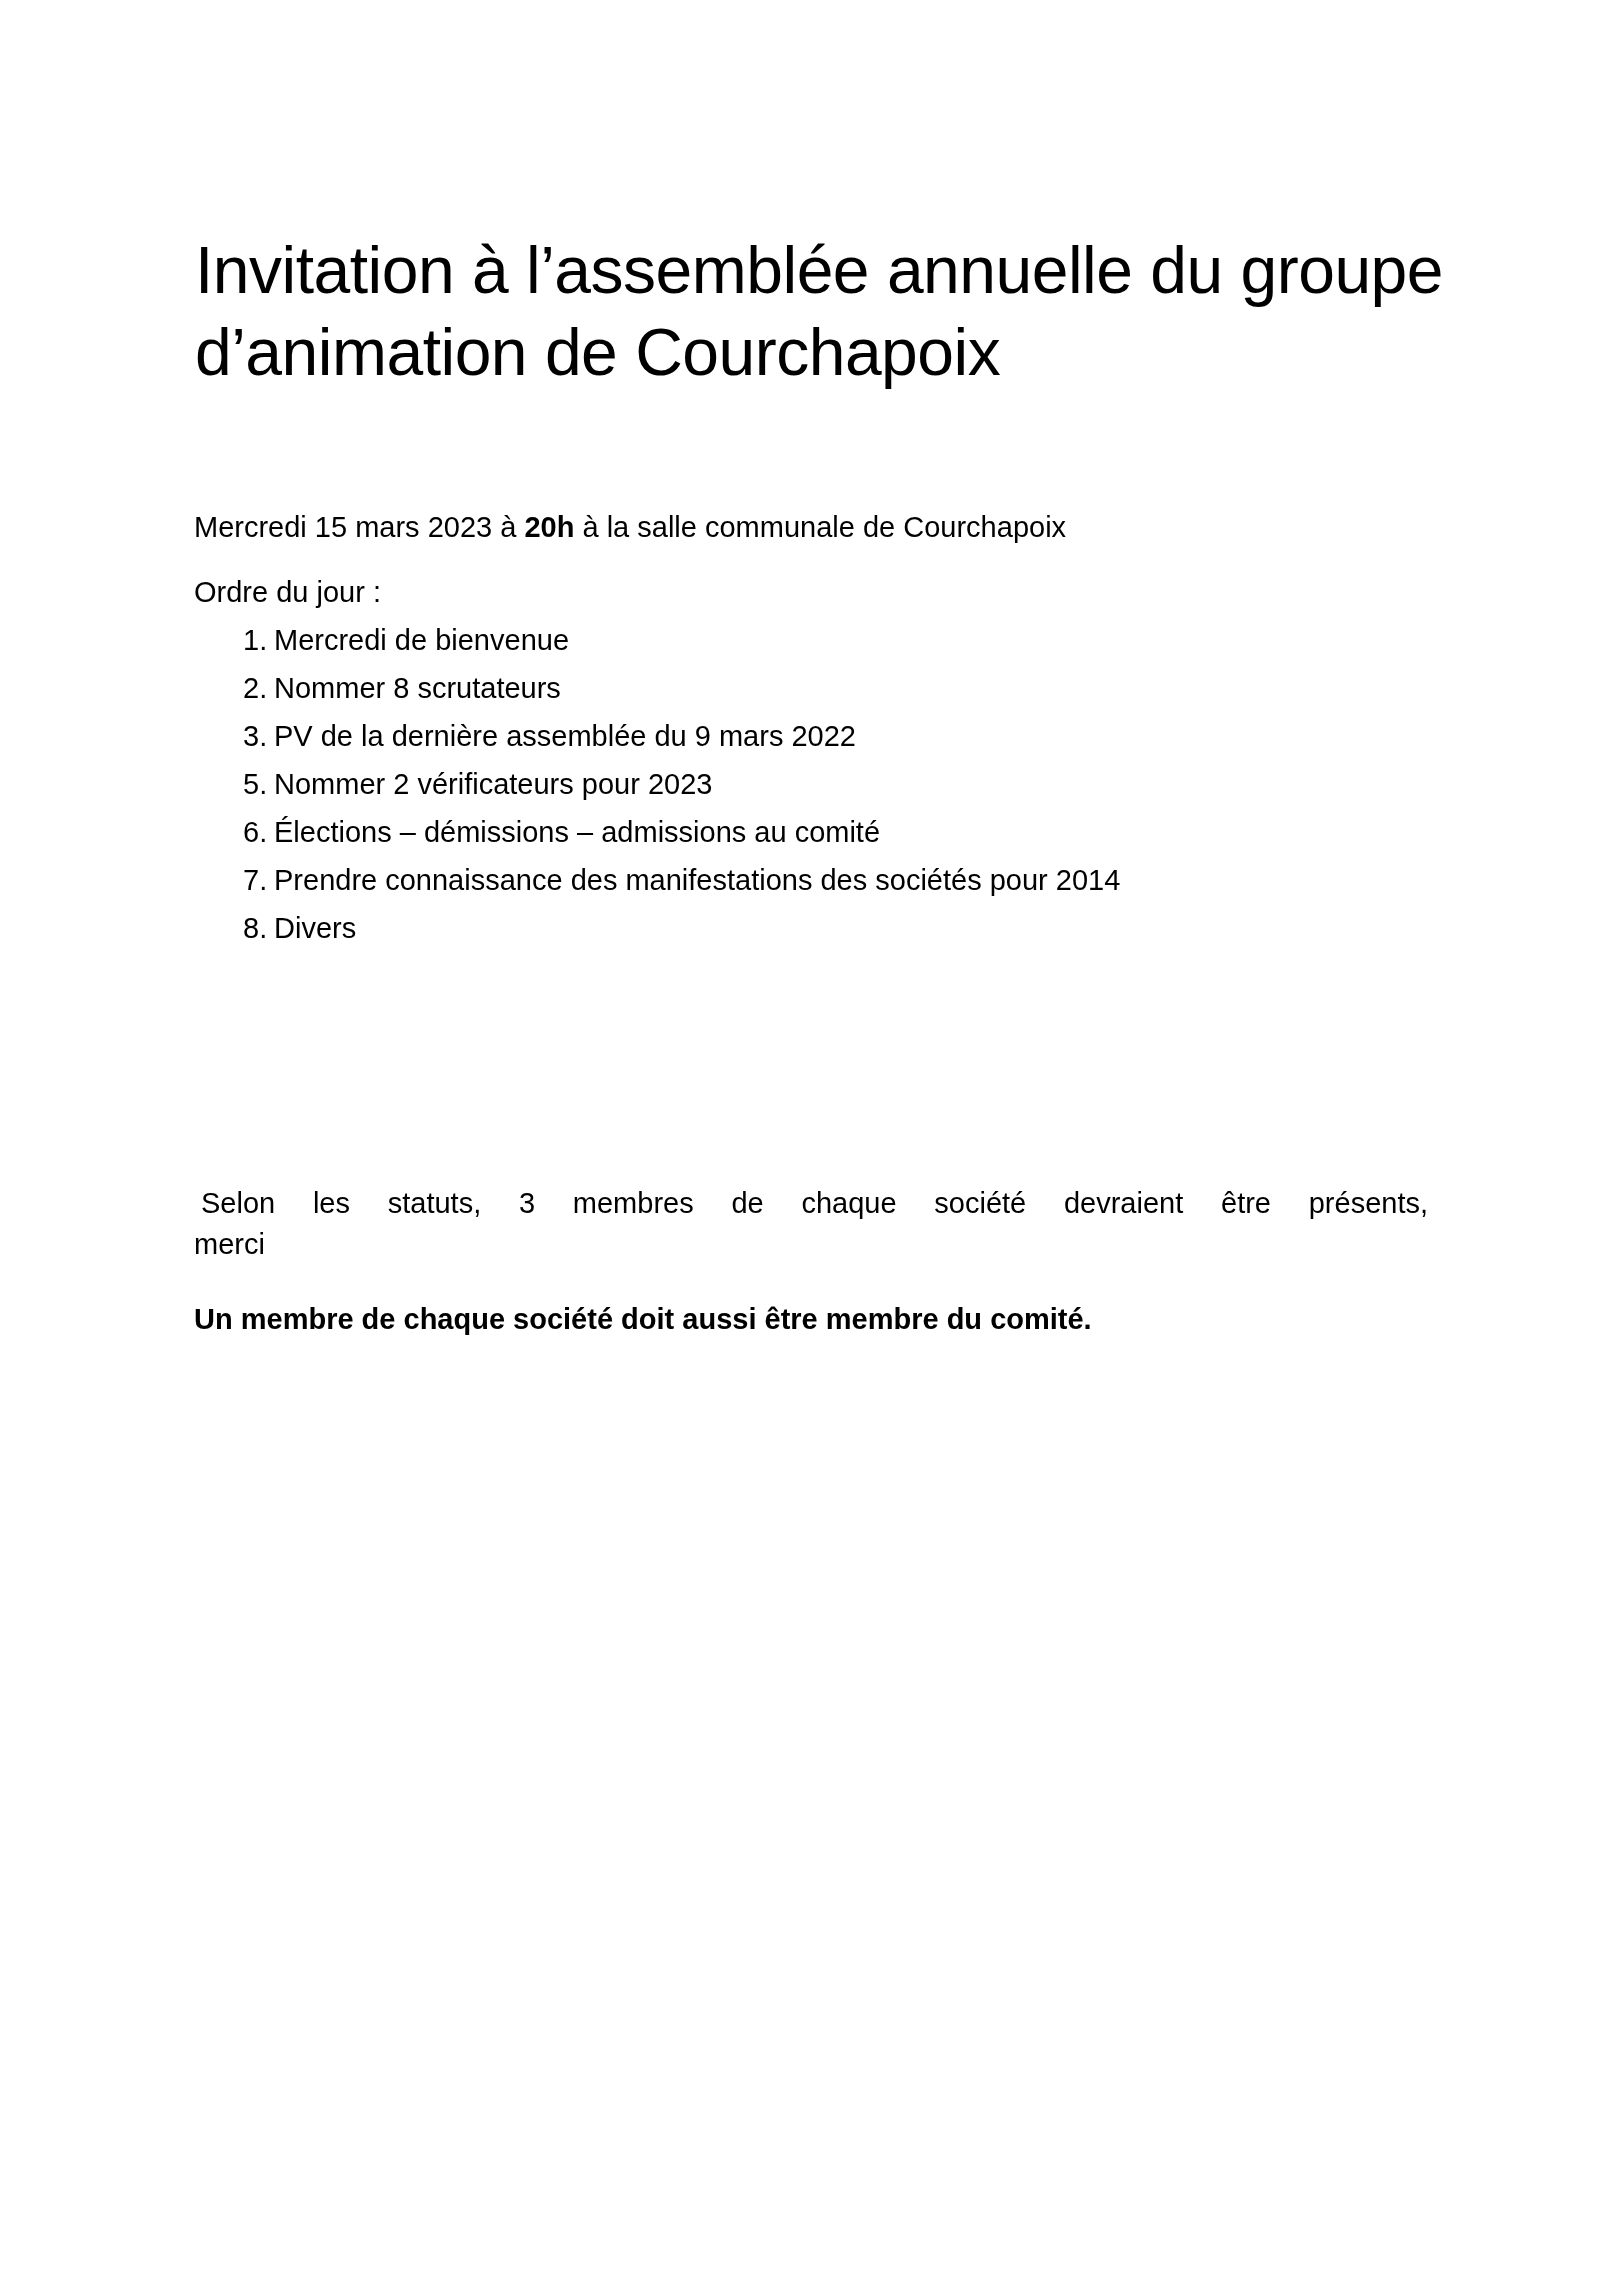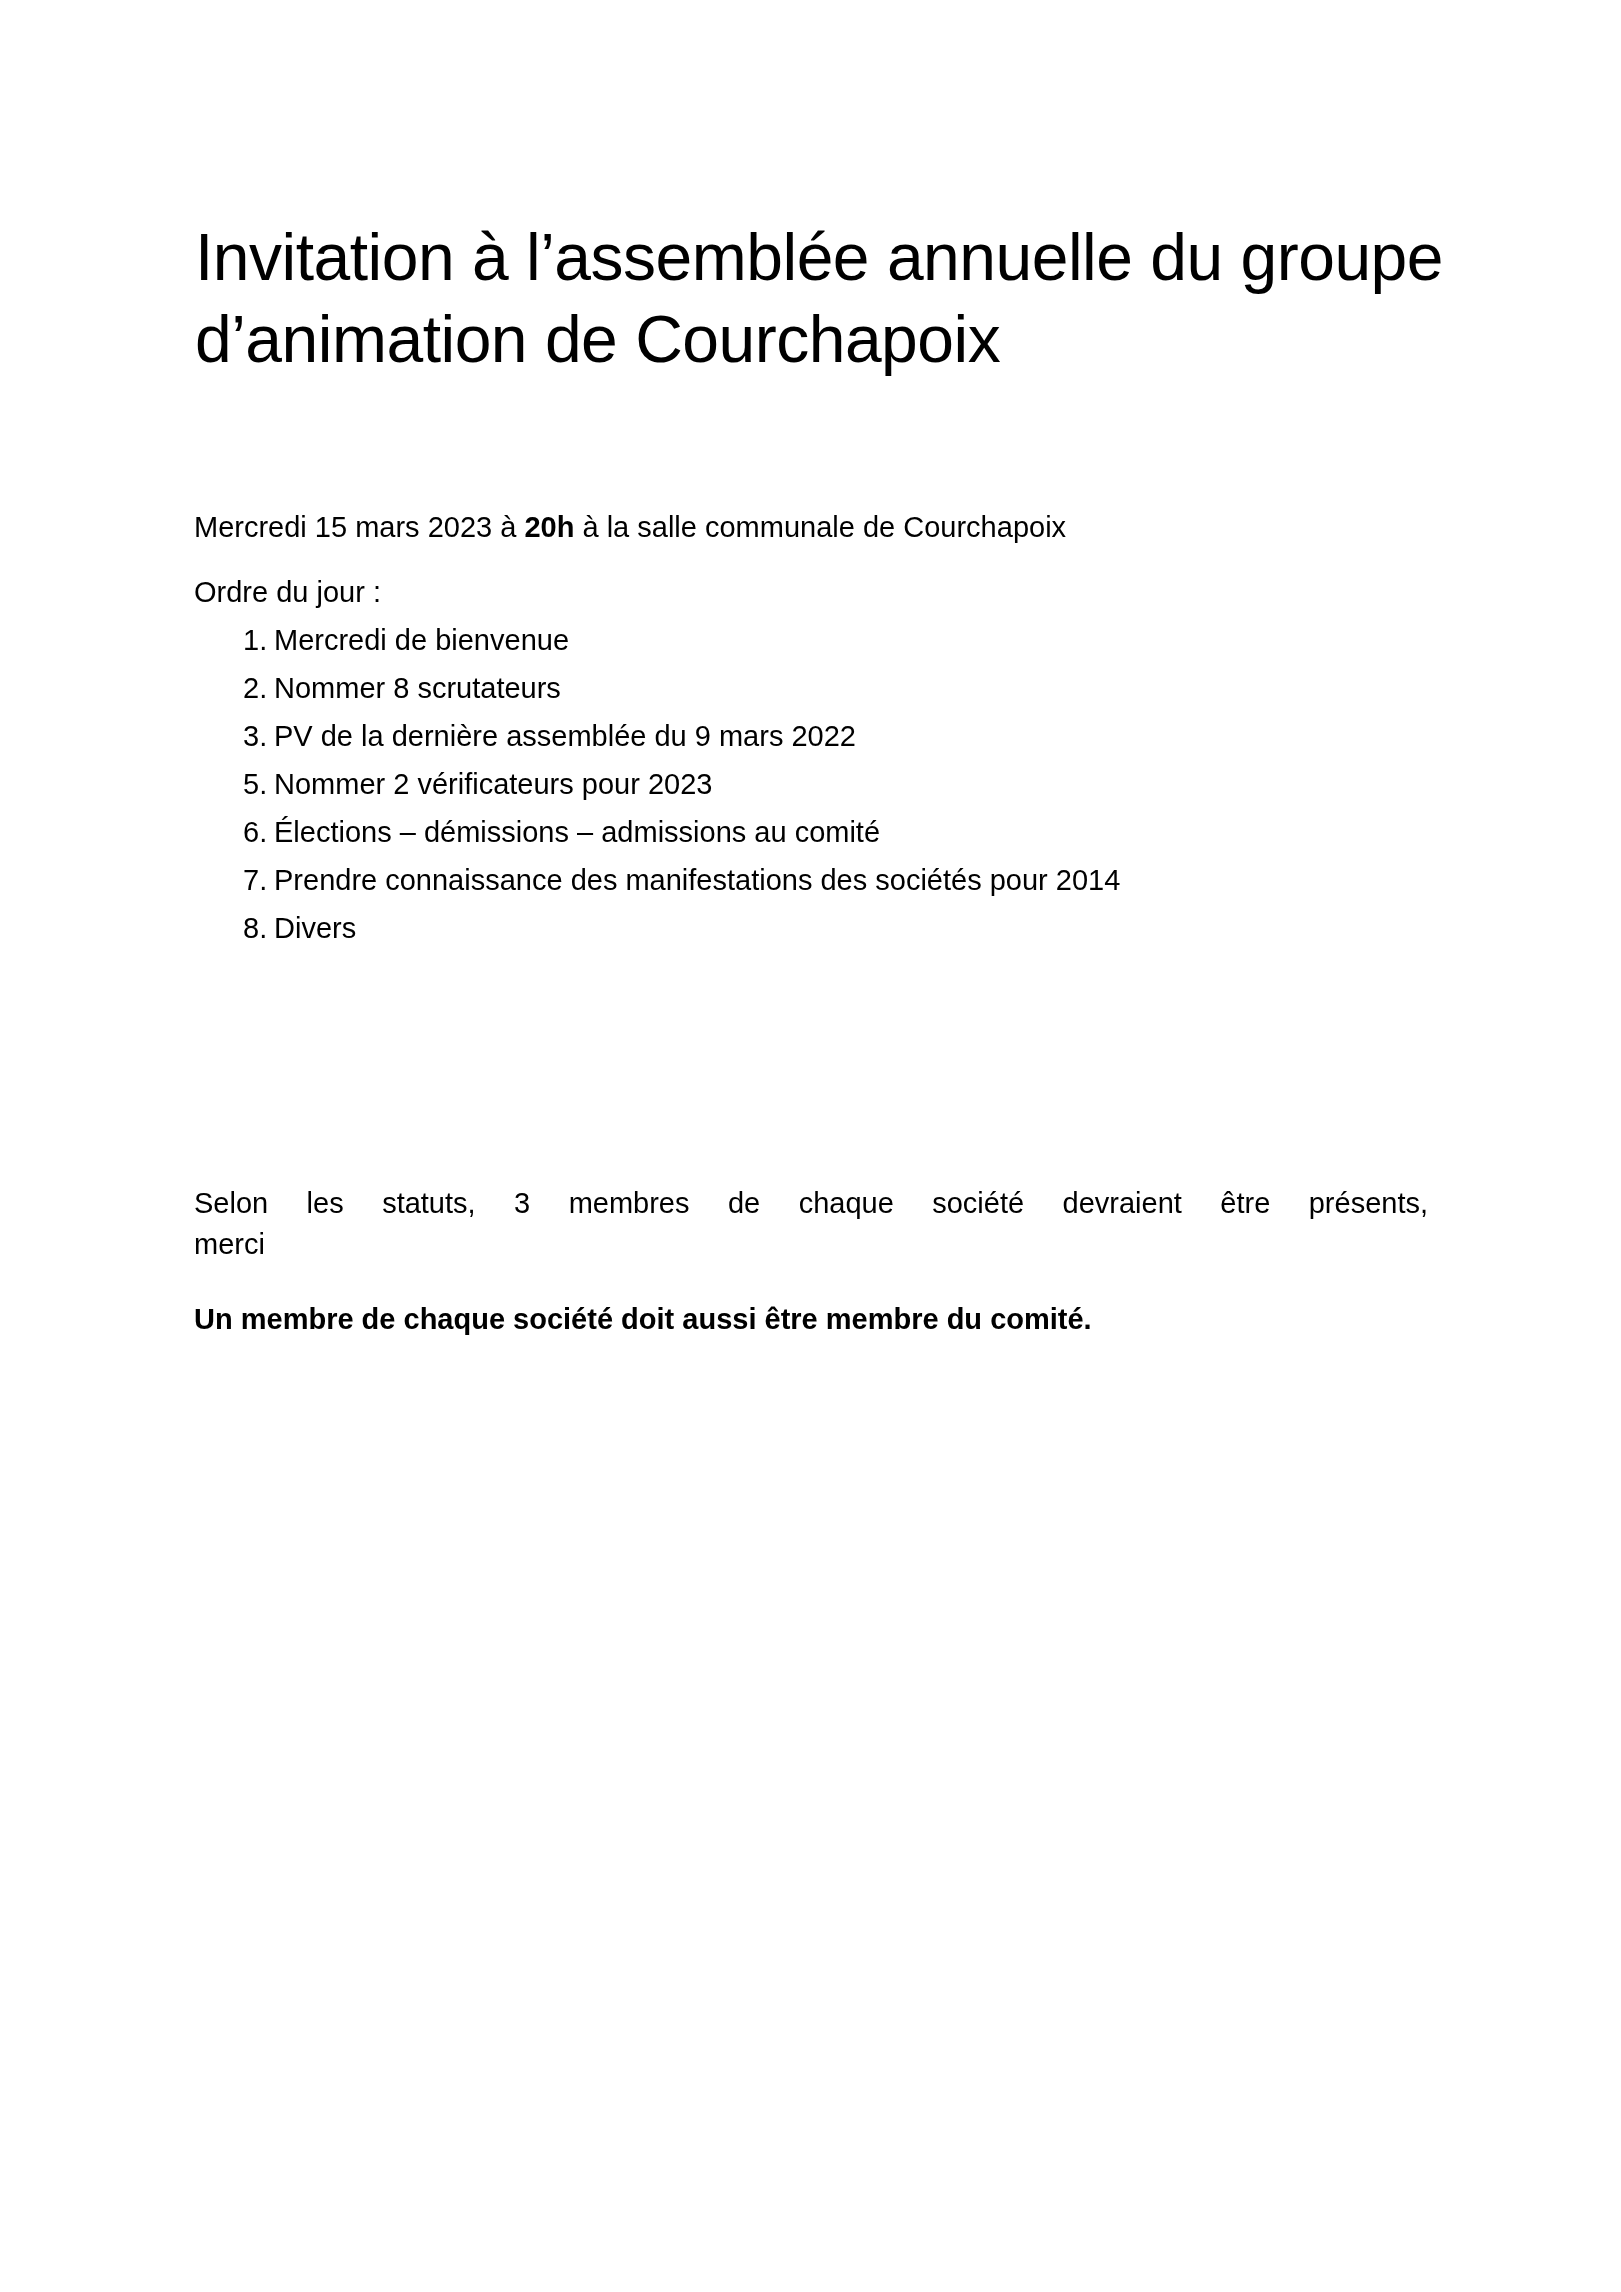--- a/index.html
+++ b/index.html
@@ -12,21 +12,21 @@
     width: 1621px;
     height: 2293px;
     background: #ffffff;
     color: #000000;
     font-family: "Liberation Sans", "DejaVu Sans", sans-serif;
     overflow: hidden;
   }
   .doc-title {
     position: absolute;
     left: 195px;
-    top: 172px;
+    top: 185px;
     width: 1313px;
     font-size: 66px;
     line-height: 82px;
     letter-spacing: -0.5px;
     font-weight: 400;
   }
   .doc-title .t-line {
     display: block;
     white-space: nowrap;
   }
@@ -85,20 +85,20 @@
     <li><span class="num">1.</span><span>Mercredi de bienvenue</span></li>
     <li><span class="num">2.</span><span>Nommer 8 scrutateurs</span></li>
     <li><span class="num">3.</span><span>PV de la dernière assemblée du 9 mars 2022</span></li>
     <li><span class="num">5.</span><span>Nommer 2 vérificateurs pour 2023</span></li>
     <li><span class="num">6.</span><span>Élections – démissions – admissions au comité</span></li>
     <li><span class="num">7.</span><span>Prendre connaissance des manifestations des sociétés pour 2014</span></li>
     <li><span class="num">8.</span><span>Divers</span></li>
   </ol>
 
   <p class="body-text p-note">
-    <span class="just-line" style="display:block;">Selon les statuts, 3 membres de chaque société devraient être présents,</span>
+    <span class="just-line" style="display:block;margin-left:7px;">Selon les statuts, 3 membres de chaque société devraient être présents,</span>
     <span style="display:block;">merci</span>
   </p>
 
   <p class="body-text p-footer">Un membre de chaque société doit aussi être membre du comité.</p>
 
 </div>
 
 
 </body></html>

